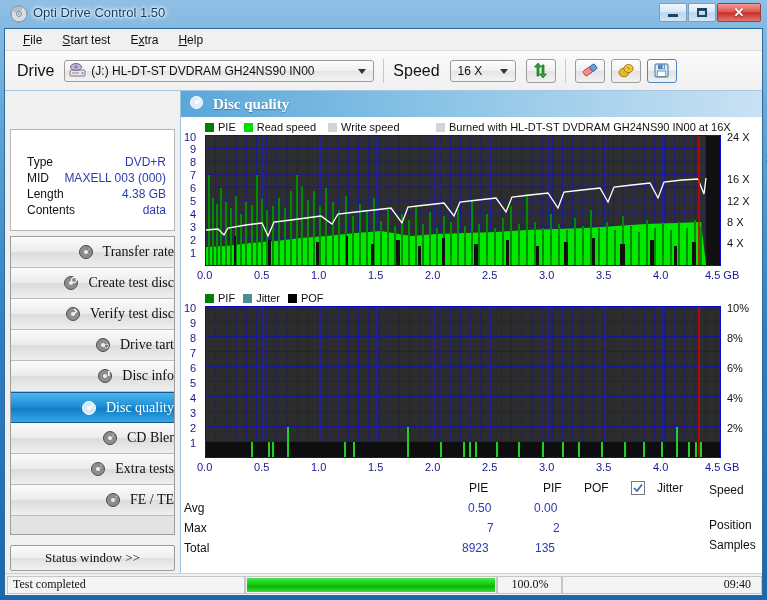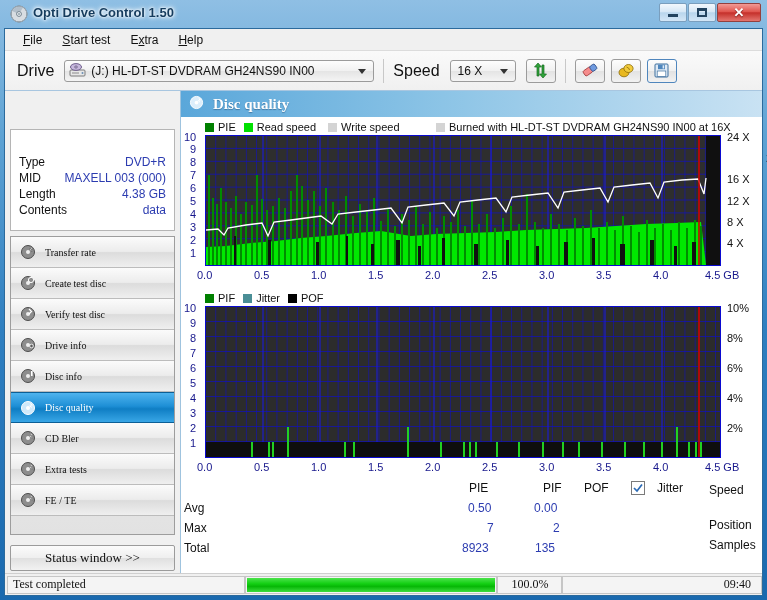--- a/index.html
+++ b/index.html
@@ -8,21 +8,21 @@
   
   .window{position:absolute;left:0;top:0;width:767px;height:600px;
     background:linear-gradient(180deg,#8fbfe4 0%,#5fa3d4 22%,#2f7fc0 55%,#1a69ae 100%);
     padding:0;box-sizing:border-box;}
   .frame-inner{position:absolute;left:4px;top:28px;right:4px;bottom:4px;
     background:#f0f0f0;border:1px solid #2b6a9c;box-sizing:border-box;}
 
   
   .titlebar{position:absolute;left:0;top:0;width:767px;height:28px;}
   .title-icon{position:absolute;left:10px;top:5px;width:18px;height:18px;}
-  .title-text{position:absolute;left:33px;top:5px;font-size:13px;font-weight:bold;color:#153c5e;
+  .title-text{position:absolute;left:33px;top:5px;font-size:13px;font-weight:normal;color:#153c5e;
     text-shadow:0 0 4px #fff,0 0 6px #fff,0 0 2px #fff;white-space:nowrap;}
   .winbtns{position:absolute;right:6px;top:3px;display:flex;gap:1px;}
   .wb{width:28px;height:19px;border:1px solid #7a9ebd;border-radius:2px;
     background:linear-gradient(180deg,#f2f8fd 0%,#d7e8f6 45%,#b9d6ed 52%,#d3e6f6 100%);
     display:flex;align-items:center;justify-content:center;box-sizing:border-box;}
   .wb.close{width:44px;border:1px solid #93403e;
     background:linear-gradient(180deg,#f29a95 0%,#e0564f 45%,#c5302b 52%,#e4766f 100%);}
   .wb span{display:block;}
   .mini{width:10px;height:3px;background:#22435f;margin-top:6px;}
   .maxi{width:10px;height:9px;border:2px solid #22435f;border-top-width:3px;box-sizing:border-box;}
@@ -54,31 +54,31 @@
 
   
   .left{position:absolute;left:0;top:62px;width:175px;bottom:22px;background:#f0f0f0;
     box-sizing:border-box;}
   .disc-box{position:absolute;left:5px;top:38px;width:165px;height:102px;background:#fff;
     border:1px solid #b5b5b5;box-sizing:border-box;}
   .disc-head{position:absolute;left:5px;top:38px;width:165px;height:24px;background:#fff;
     border:1px solid #b5b5b5;border-bottom:1px solid #dedede;box-sizing:border-box;
     font-size:12px;color:#111;padding:4px 0 0 8px;}
   .disc-rows{position:absolute;left:6px;top:63px;width:163px;}
-  .drow{display:flex;justify-content:space-between;padding:1px 8px 1px 8px;font-size:12px;}
+  .drow{display:flex;justify-content:space-between;padding:1px 8px 1px 16px;font-size:12px;}
   .drow .k{color:#111;}
   .drow .v{color:#2c3cb0;}
 
   .navlist{position:absolute;left:5px;top:145px;width:165px;bottom:38px;
     background:linear-gradient(180deg,#f4f4f4 0%,#e2e2e2 100%);border:1px solid #9d9d9d;
     box-sizing:border-box;overflow:hidden;}
   .nav{height:31px;display:flex;align-items:center;box-sizing:border-box;
     border-bottom:1px solid #bcbcbc;
     background:linear-gradient(180deg,#fbfbfb 0%,#ececec 48%,#dcdcdc 52%,#efefef 100%);
-    font-family:"Liberation Serif",serif;font-size:10px;color:#111;padding-left:9px;gap:9px;}
+    font-family:"Liberation Serif",serif;font-size:14px;color:#111;padding-left:9px;gap:9px;justify-content:flex-end;}
   .nav.sel{background:linear-gradient(180deg,#4fb4ee 0%,#1e8fd6 45%,#0f7ec4 55%,#38a6e6 100%);
     color:#fff;border-top:1px solid #0b5f96;border-bottom:1px solid #0b5f96;}
   .nav .ic{width:16px;height:16px;flex:0 0 auto;}
   .statusbtn{position:absolute;left:5px;bottom:2px;width:165px;height:26px;
     border:1px solid #9b9b9b;border-radius:2px;box-sizing:border-box;
     background:linear-gradient(180deg,#fbfbfb 0%,#efefef 48%,#e0e0e0 52%,#f2f2f2 100%);
     display:flex;align-items:center;justify-content:center;
     font-family:"Liberation Serif",serif;font-size:13px;color:#111;}
 
   
@@ -251,21 +251,21 @@
                 <path d="M9 3 l2.5 2.5 L9 8" fill="none" stroke="#fff" stroke-width="1.2"></path>
               </svg></span>
           <span>Verify test disc</span>
         </div>
         <div class="nav">
           <span class="ic"><svg width="16" height="16" viewBox="0 0 16 16">
                 <circle cx="8" cy="8" r="6.5" fill="#8d8d8d" stroke="#4d4d4d"></circle>
                 <circle cx="8" cy="8" r="2" fill="#eee"></circle>
                 <circle cx="11.5" cy="9" r="1.8" fill="#5c5c5c" stroke="#fff" stroke-width=".8"></circle>
               </svg></span>
-          <span>Drive info</span>
+          <span>Drive tart</span>
         </div>
         <div class="nav">
           <span class="ic"><svg width="16" height="16" viewBox="0 0 16 16">
                 <circle cx="8" cy="8" r="6.5" fill="#8d8d8d" stroke="#4d4d4d"></circle>
                 <circle cx="8" cy="8" r="2" fill="#eee"></circle>
                 <rect x="11" y="3" width="1.6" height="5" fill="#fff"></rect>
               </svg></span>
           <span>Disc info</span>
         </div>
         <div class="nav sel">

